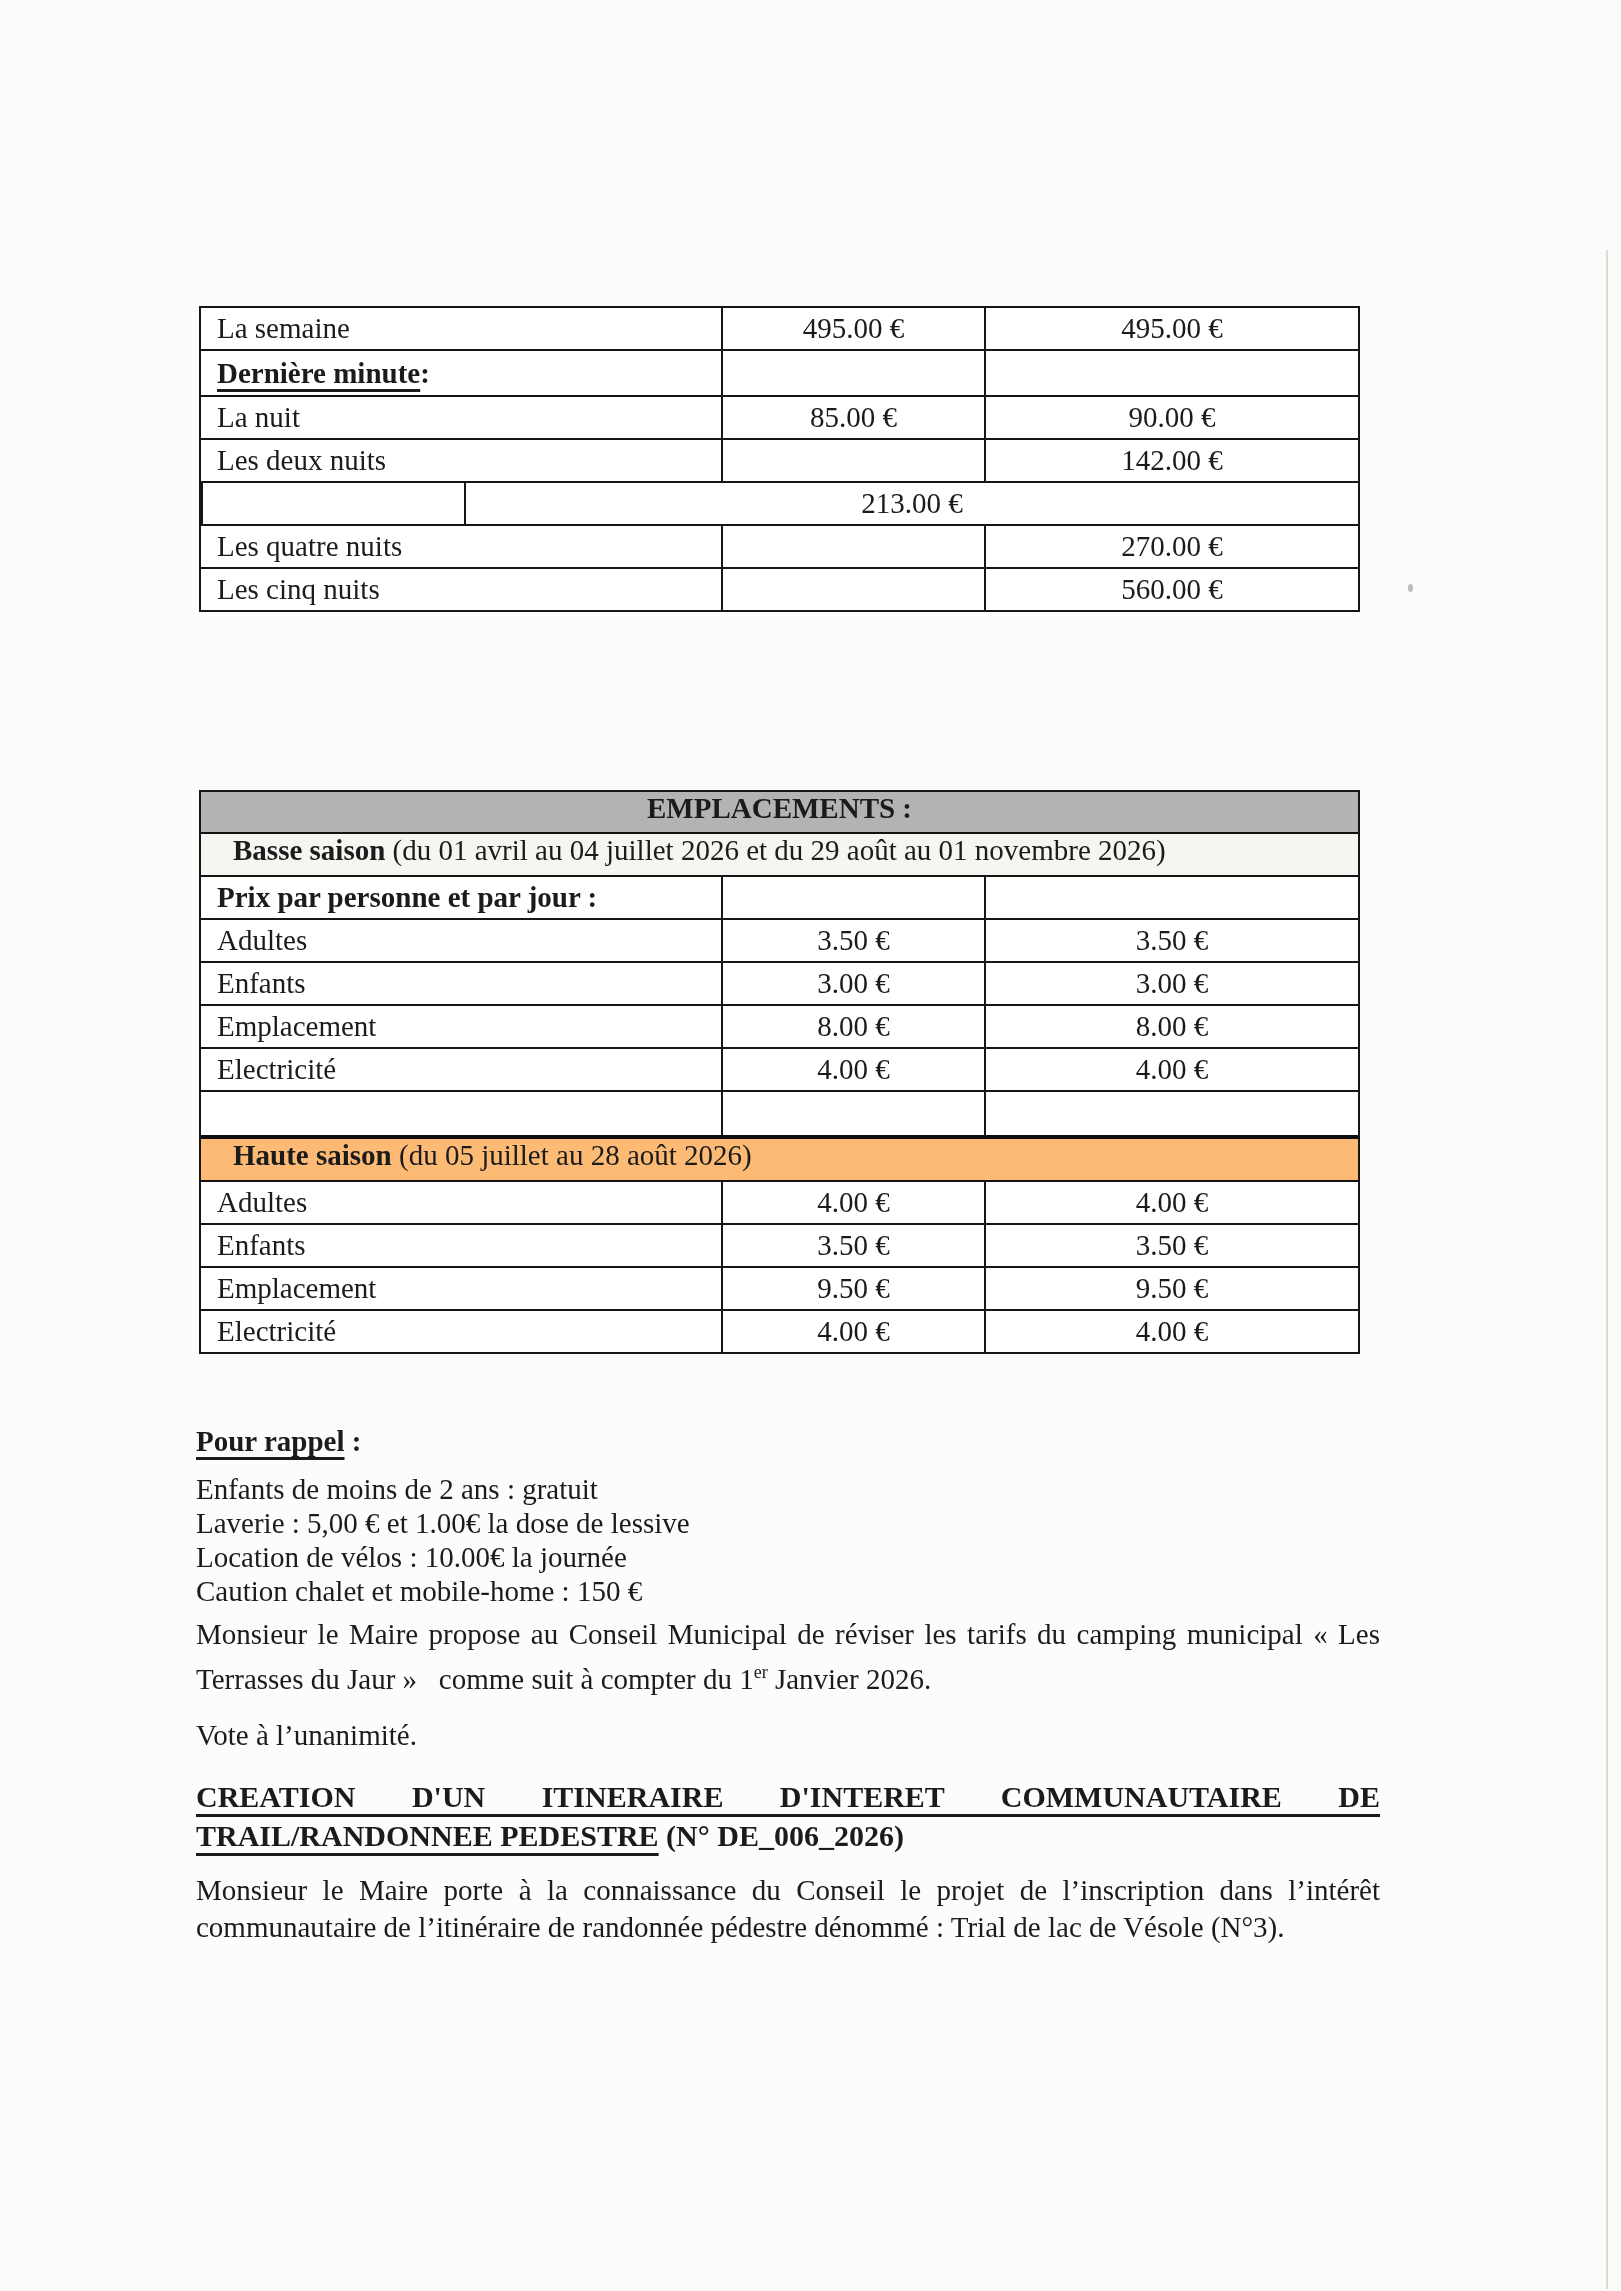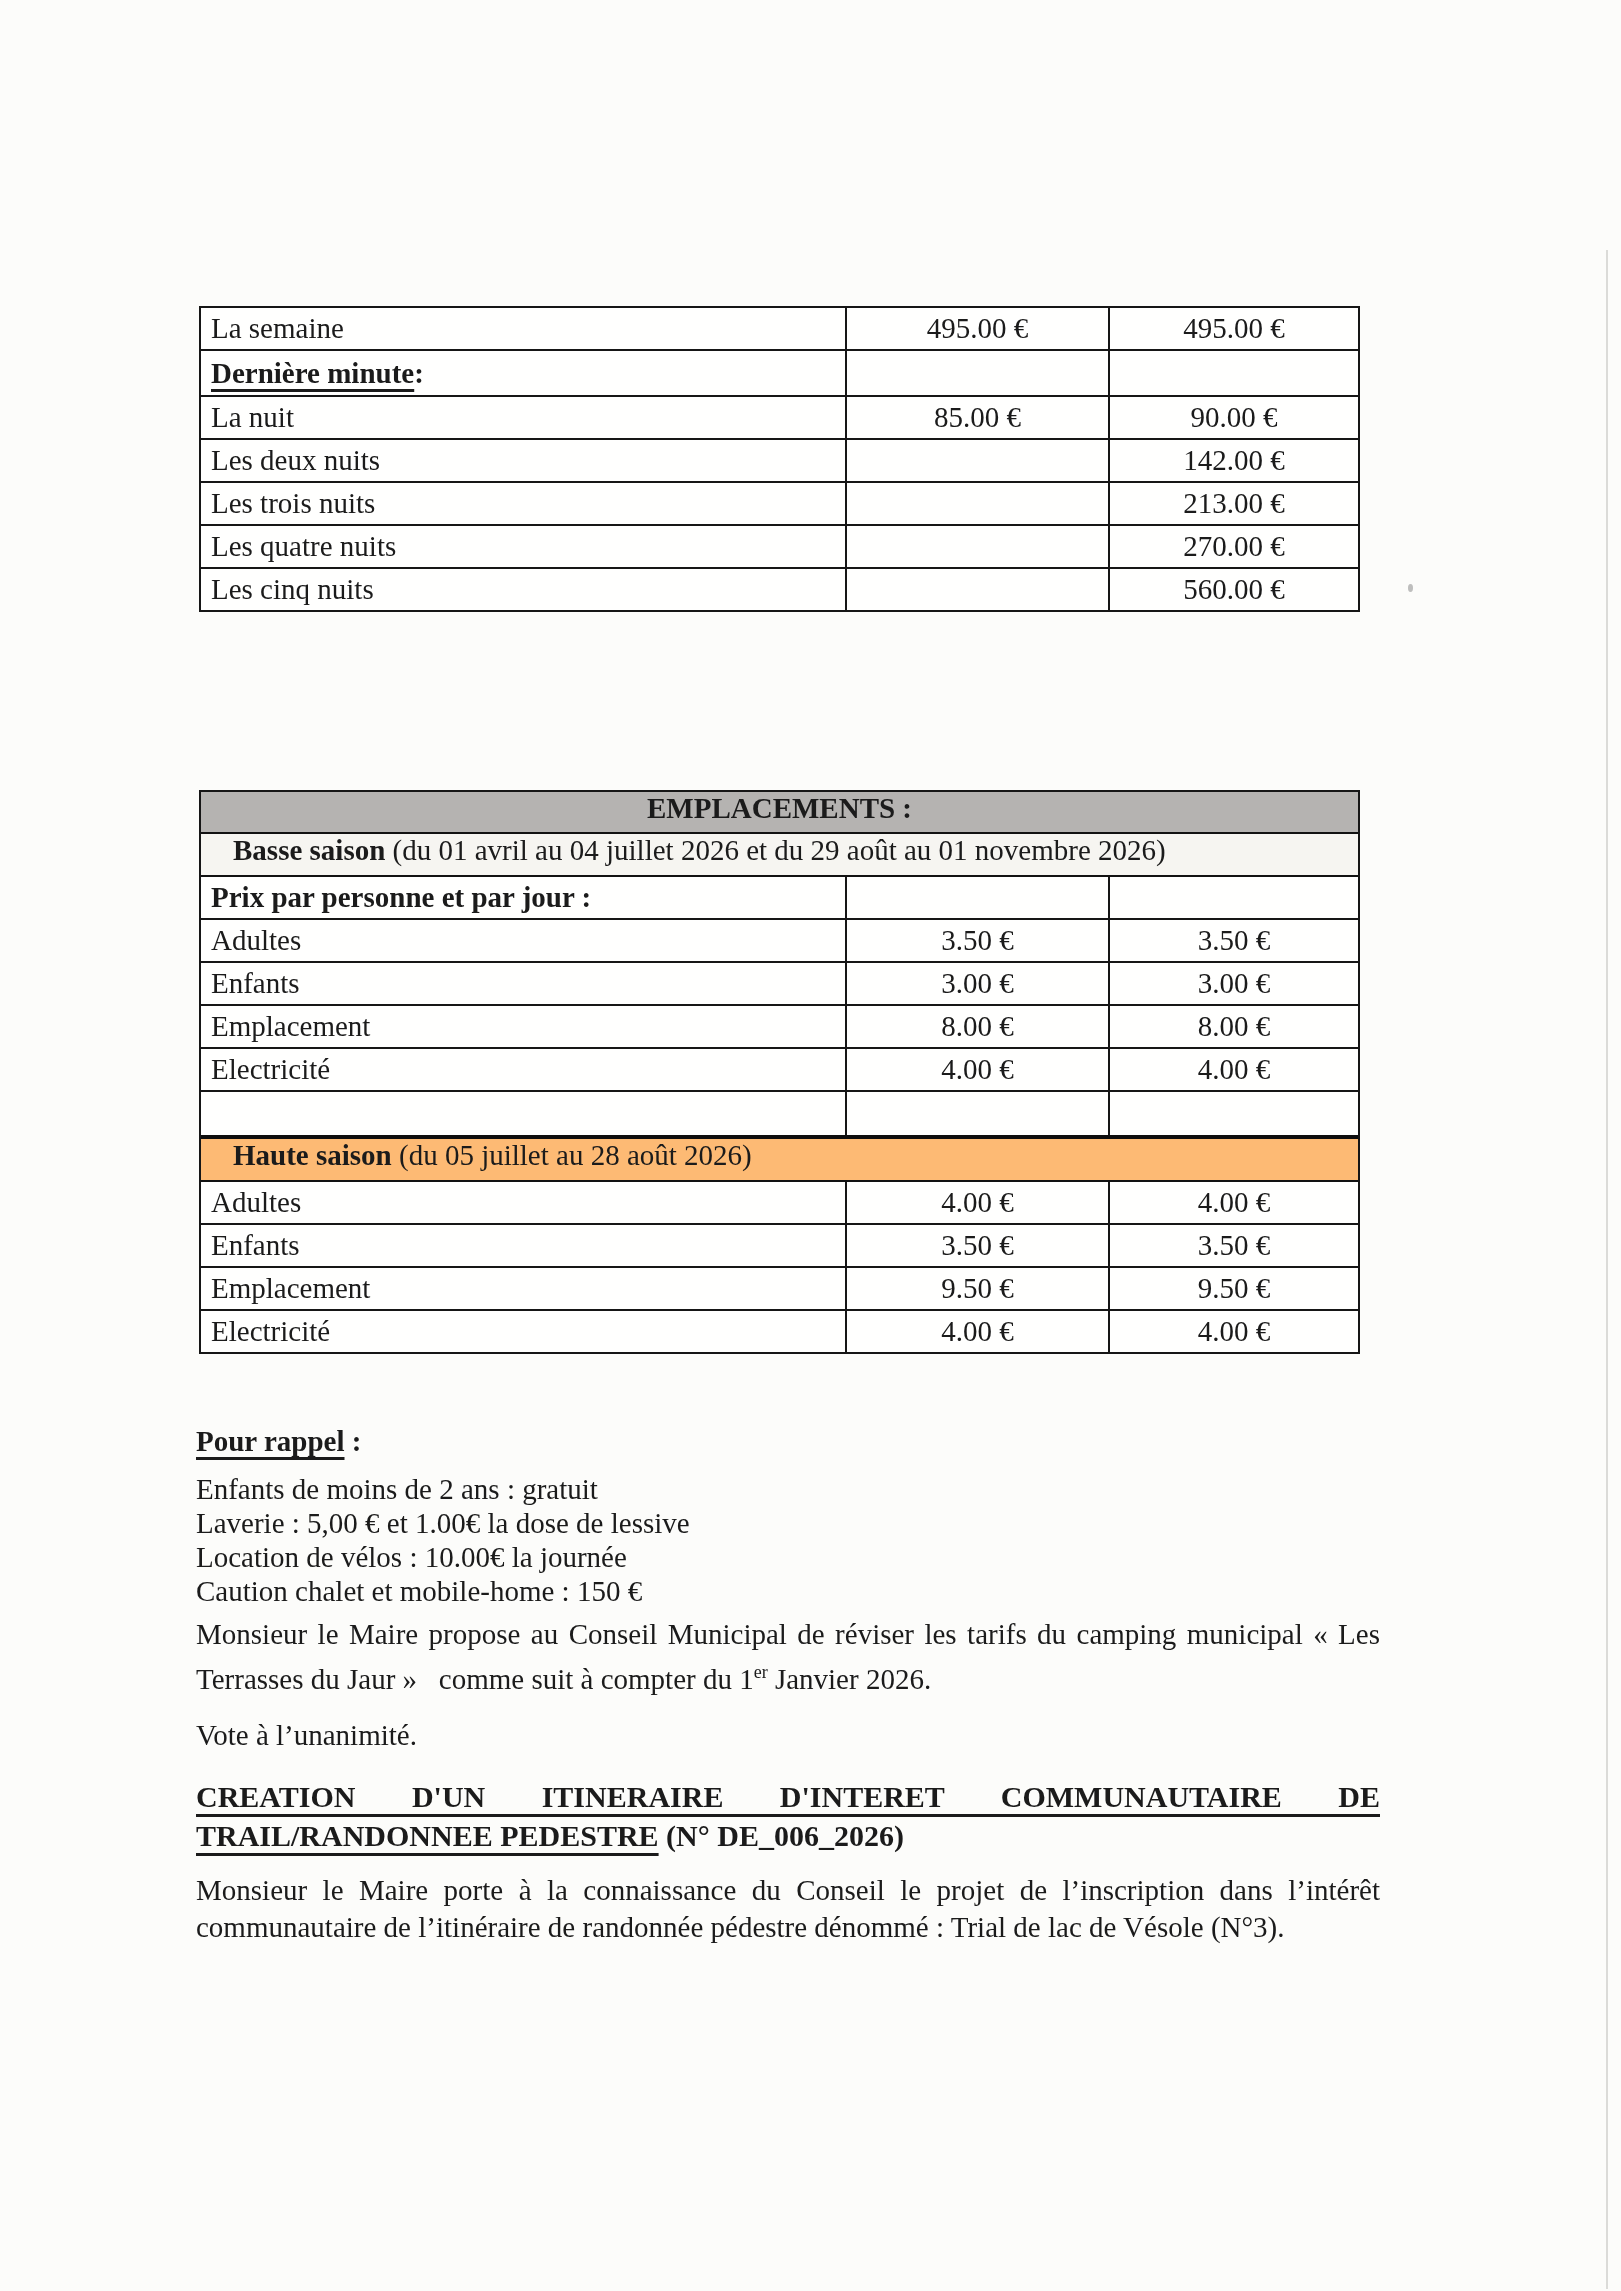--- a/index.html
+++ b/index.html
@@ -24,21 +24,21 @@
   .t2 { top:790px; }
 
   .tr { display:flex; align-items:stretch; border-top:2px solid #161616; }
   .tr.first { border-top:none; }
   .bt3 { border-top:2.9px solid #121212; }
   .bt5 { border-top:4.9px solid #0e0e0e; }
 
   .h42 { height:41px; } .h44 { height:43px; } .h45 { height:44px; }
   .h46 { height:45px; } .h41 { height:40px; }
 
-  .cl { width:644px; display:flex; align-items:center; padding-left:10px; box-sizing:border-box; }
+  .cl { width:520px; display:flex; align-items:center; padding-left:16px; box-sizing:border-box; }
   .cv { width:263px; border-left:2px solid #161616; display:flex; align-items:center; justify-content:center; box-sizing:border-box; }
   .cv3 { width:auto; flex:1; }
 
   .hdr { display:flex; align-items:flex-start; justify-content:center; background:#b5b3b1; }
   .full { display:flex; align-items:flex-start; padding-left:32px; box-sizing:border-box; }
   .basse { background:#f6f5f1; }
   .haute { background:#fdba74; }
 
   
   .txt { position:absolute; left:196px; width:1184px; font-size:29px; line-height:37px; }
@@ -94,23 +94,20 @@
     <div class="tr h42">
       <div class="cl">
           <span>Les deux nuits</span>
         </div>
       <div class="cv"></div>
       <div class="cv cv3">
           <span>142.00 €</span>
         </div>
     </div>
     <div class="tr h42">
-      <div class="cl">
-          <span>Les trois nuits</span>
-        </div>
       <div class="cv"></div>
       <div class="cv cv3">
           <span>213.00 €</span>
         </div>
     </div>
     <div class="tr h42">
       <div class="cl">
           <span>Les quatre nuits</span>
         </div>
       <div class="cv"></div>

